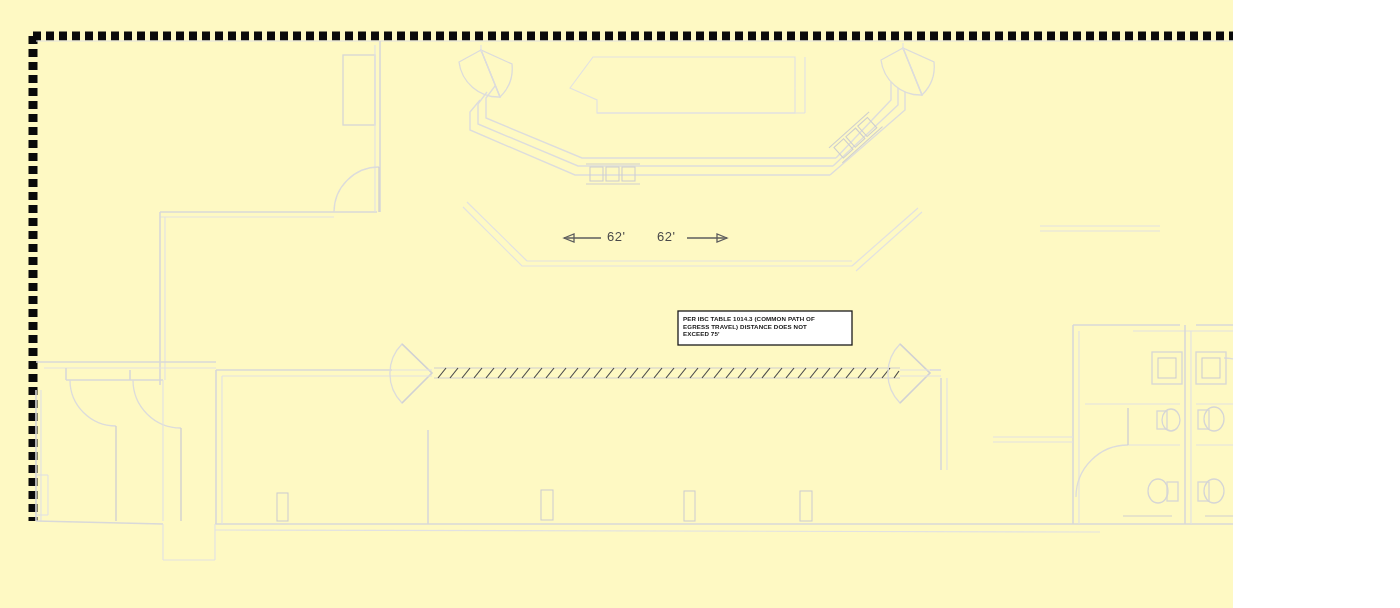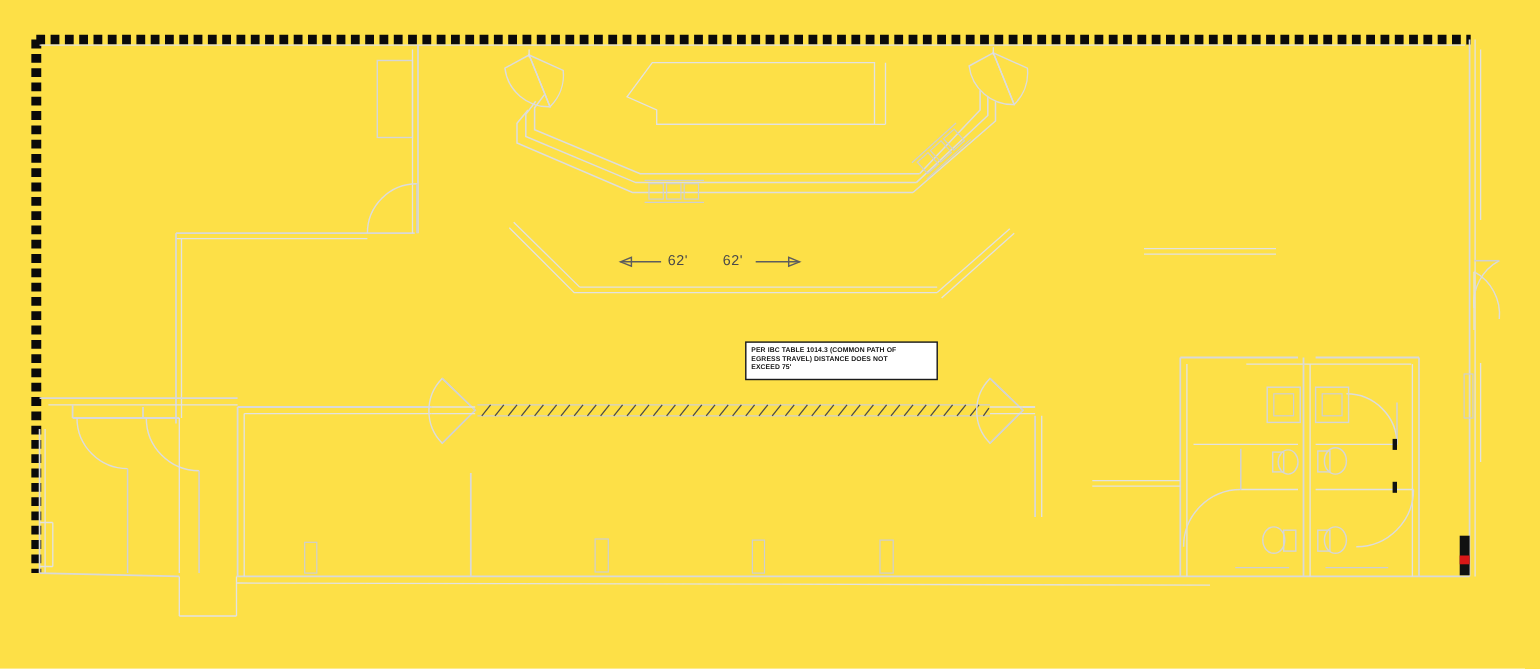--- a/index.html
+++ b/index.html
@@ -6,23 +6,23 @@
   html, body {
     margin: 0;
     padding: 0;
     background: #ffffff;
   }
   body {
     font-family: "Liberation Sans", sans-serif;
   }
   #plan-root {
     position: relative;
-    width: 1400px;
+    width: 1233px;
     height: 608px;
-    background: #fde047;
+    background: #fef9c3;
     overflow: hidden;
   }
   #plan-svg {
     position: absolute;
     top: 0;
     left: 0;
     width: 1400px;
     height: 608px;
     display: block;
   }

